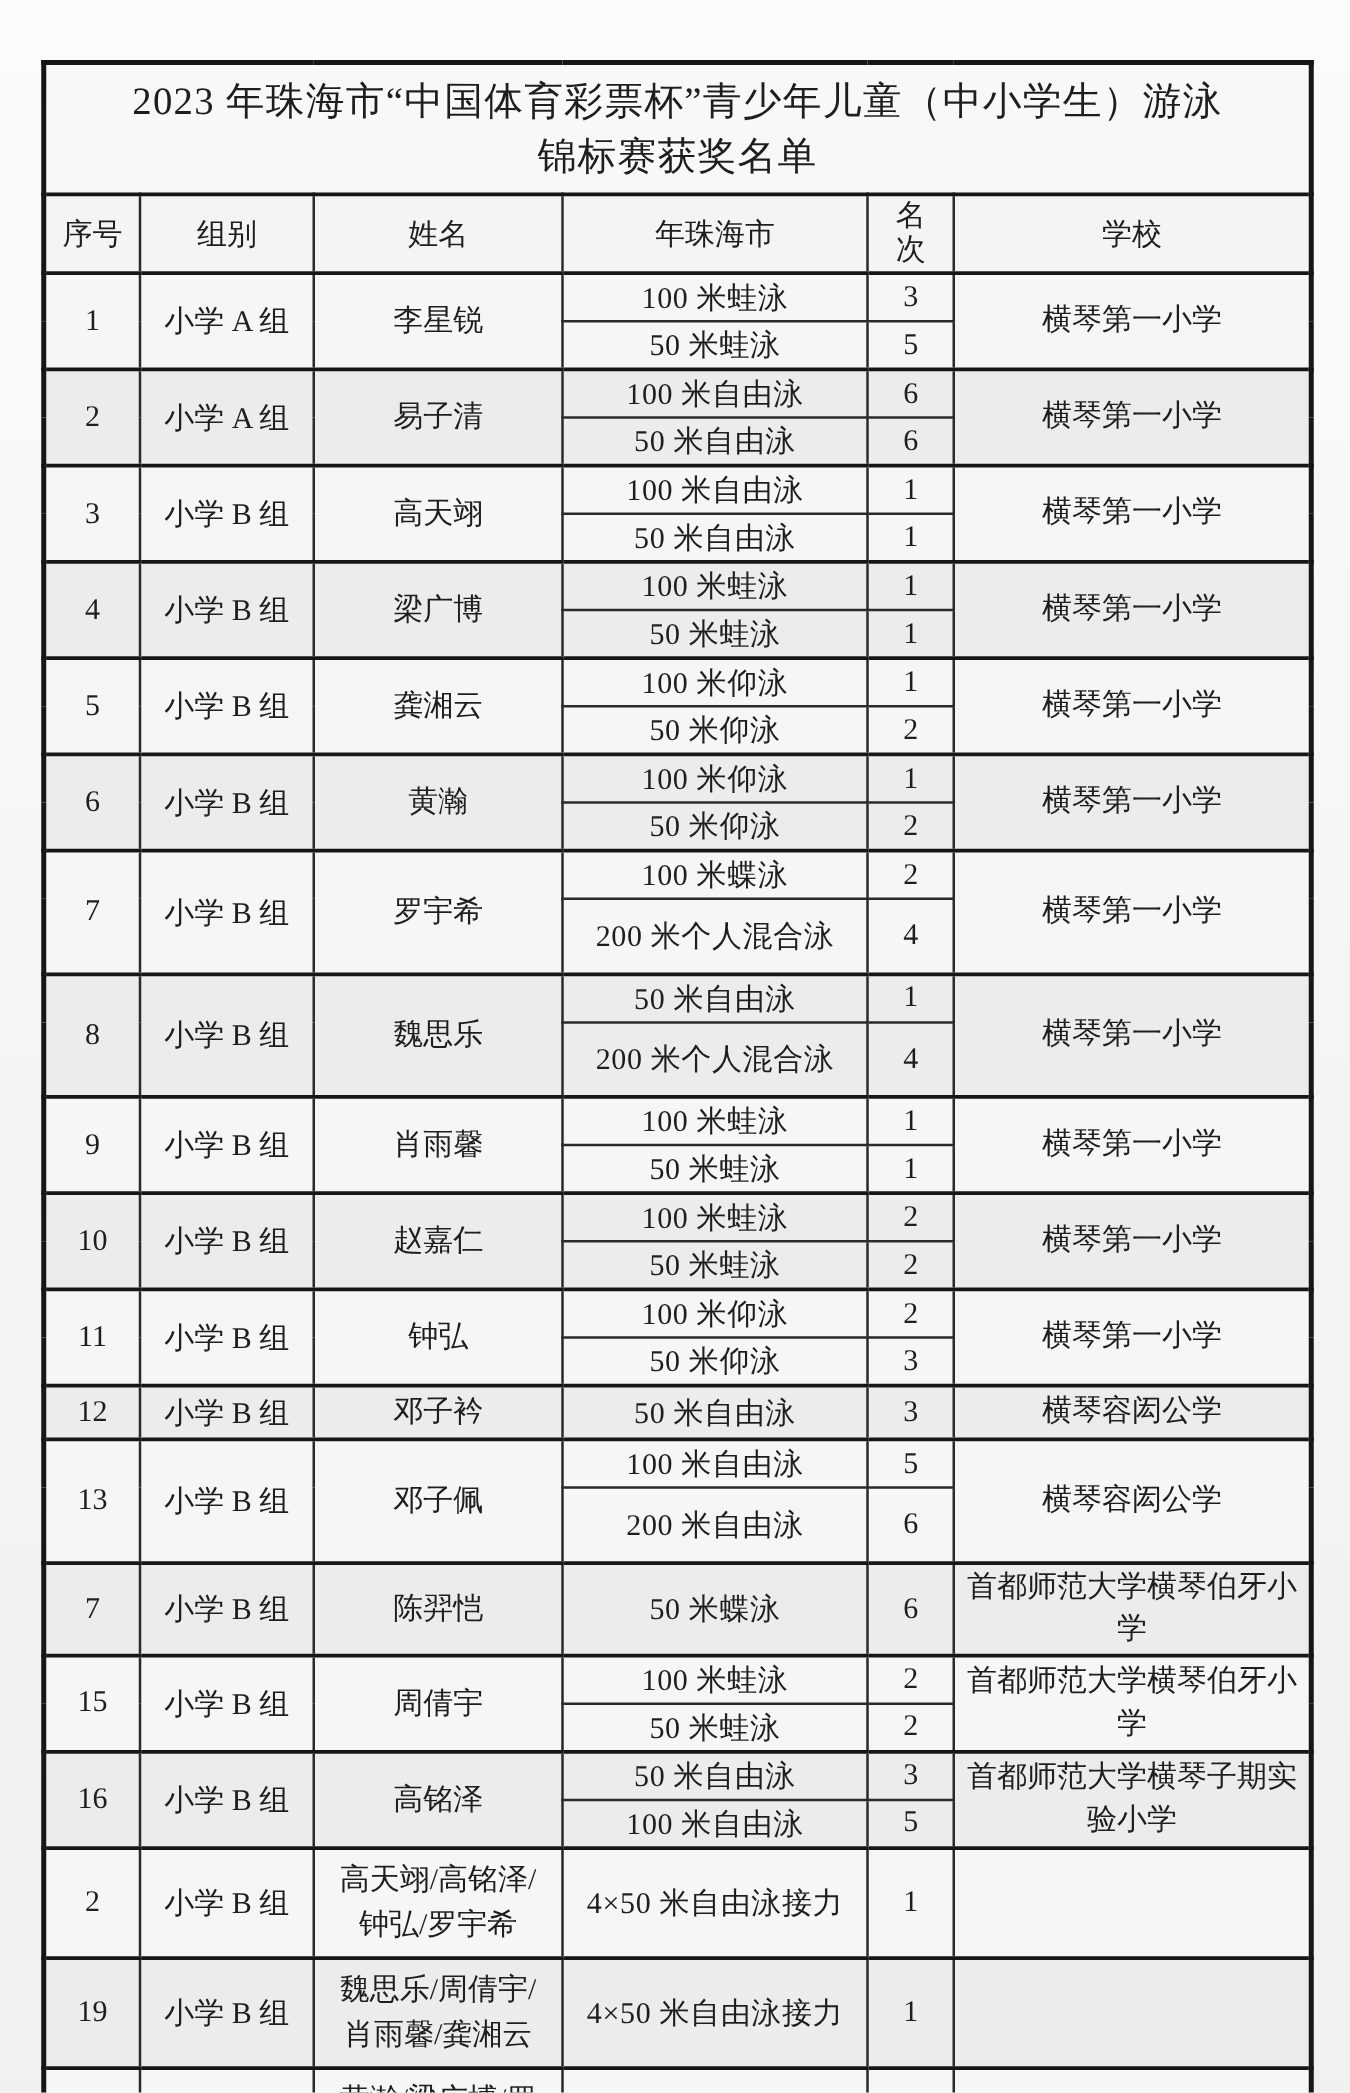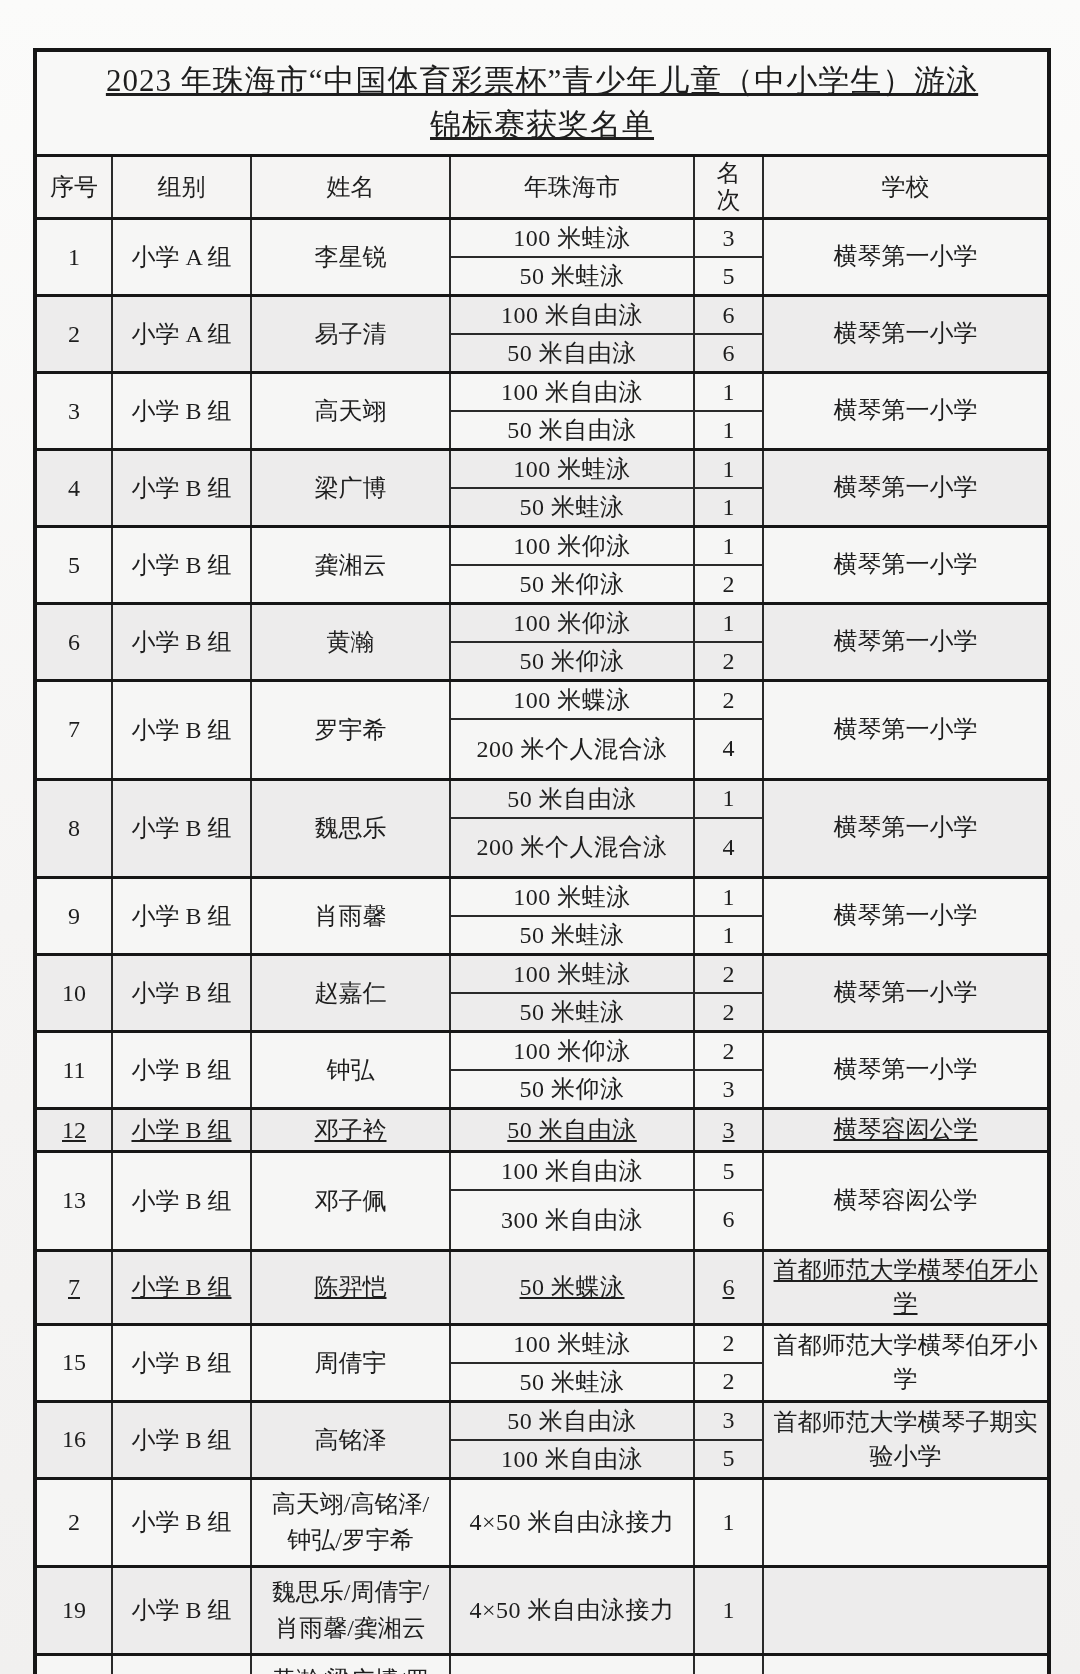--- a/index.html
+++ b/index.html
@@ -43,32 +43,31 @@
     word-break: break-all;
   }
   tr.title-row td {
     height: 90px;
     background: #f8f8f7;
     font-size: 31px;
     line-height: 1.42;
     letter-spacing: 1px;
     padding: 6px 10px;
     border-bottom: 3px solid var(--border-strong);
-    text-decoration: underline;
   }
   tr.header-row th {
     height: 56px;
     background: var(--head-bg);
     border-bottom: 3px solid var(--border-strong);
   }
   .rank-head { display: inline-block; width: 1.15em; line-height: 1.12; text-align: center; }
   tbody tr { height: 32px; }
   tbody tr.tall { height: 60px; }
   tbody tr.relay { height: 88px; }
-  tbody tr.single { height: 40px; text-decoration: underline; }
+  tbody tr.single { height: 40px; }
   tbody tr.group-first td { border-top: 3px solid var(--border-strong); }
   tbody tr.band-a td { background: var(--cell-light); }
   tbody tr.band-b td { background: var(--cell-dark); }
   td.cell-name { line-height: 1.5; padding: 2px 10px; }
   td.cell-school { line-height: 1.4; padding: 2px 0; }
   td.cell-event { letter-spacing: 0.5px; }
 </style>
 </head>
 <body>
 
@@ -241,21 +240,21 @@
         </tr>
         <tr class="band-a group-first">
           <td class="cell-no" rowspan="2">13</td>
           <td class="cell-group" rowspan="2">小学 B 组</td>
           <td class="cell-name" rowspan="2">邓子佩</td>
           <td class="cell-event">100 米自由泳</td>
           <td class="cell-rank">5</td>
           <td class="cell-school" rowspan="2">横琴容闳公学</td>
         </tr>
         <tr class="band-a tall">
-          <td class="cell-event">300 米自由泳</td>
+          <td class="cell-event">200 米自由泳</td>
           <td class="cell-rank">6</td>
         </tr>
         <tr class="band-b group-first single">
           <td class="cell-no">7</td>
           <td class="cell-group">小学 B 组</td>
           <td class="cell-name">陈羿恺</td>
           <td class="cell-event">50 米蝶泳</td>
           <td class="cell-rank">6</td>
           <td class="cell-school">首都师范大学横琴伯牙小学</td>
         </tr>

